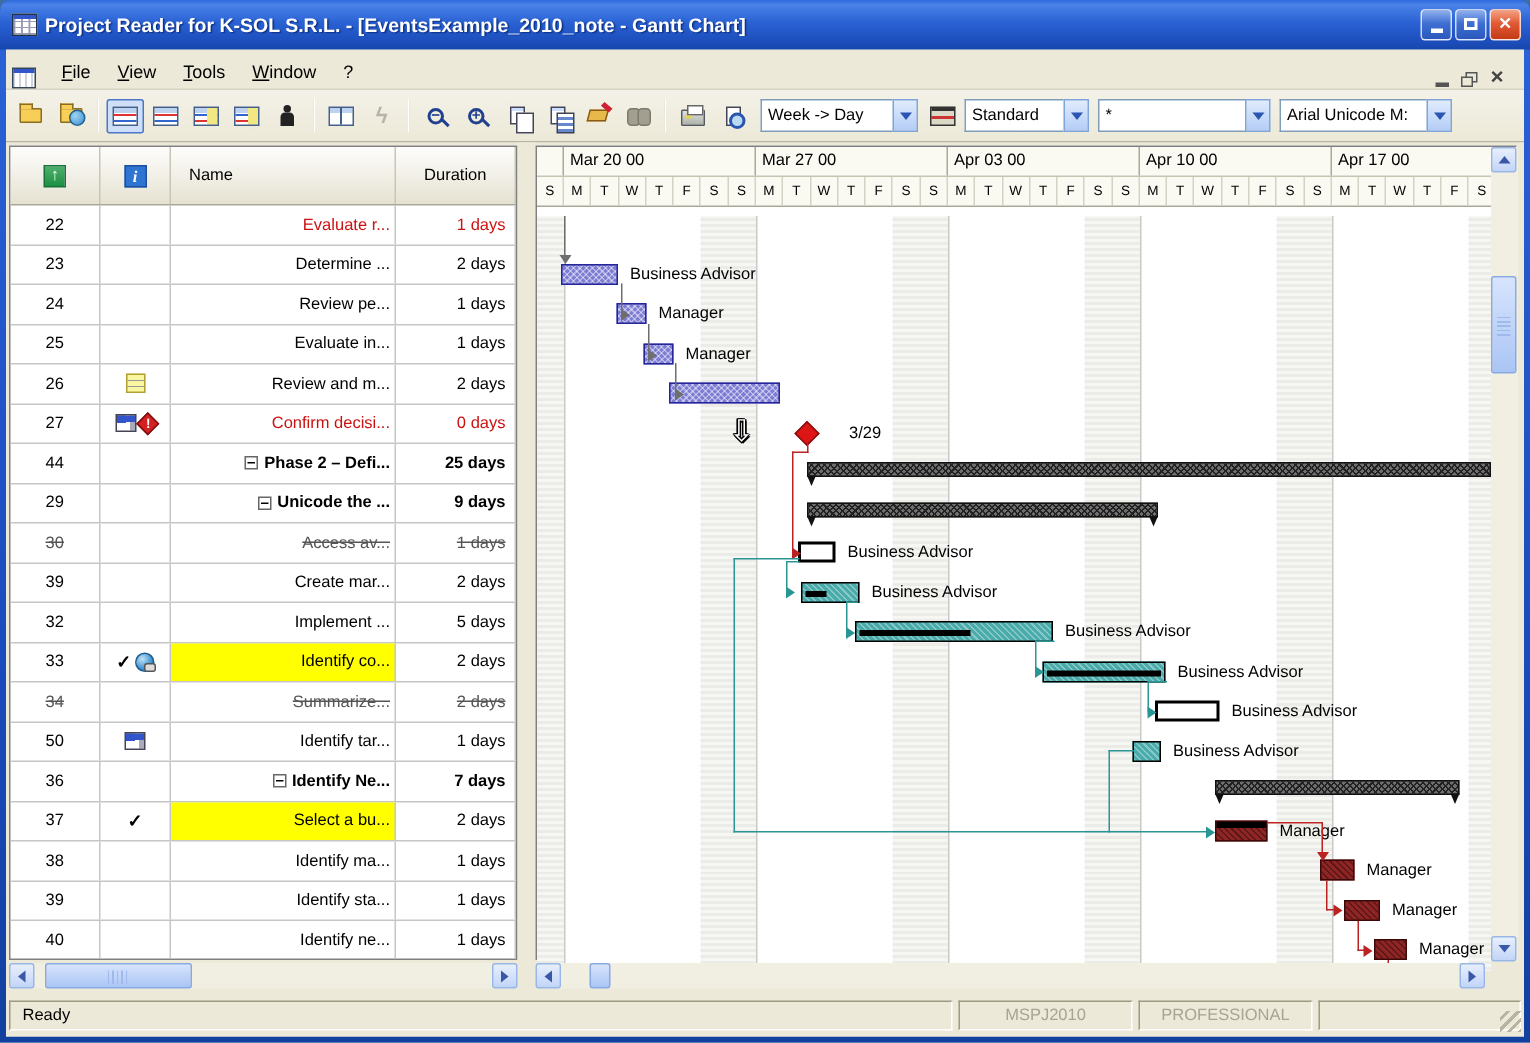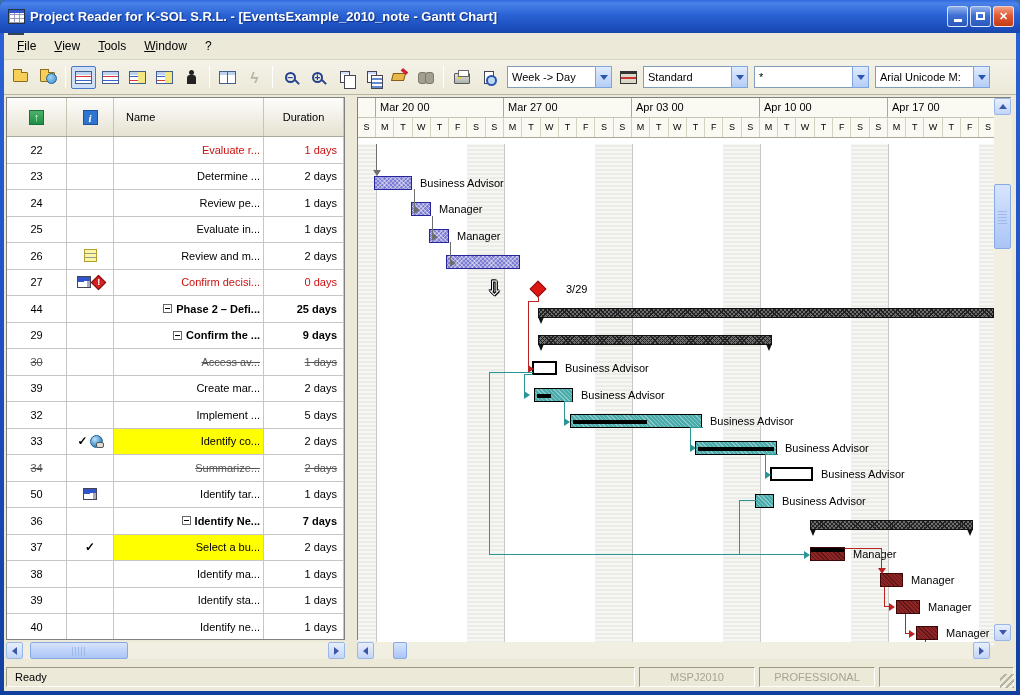--- a/index.html
+++ b/index.html
@@ -15,21 +15,21 @@
     background-size:100% 100%,5px 5px,4px 4px;}
   .title-text{color:#fff;font-weight:bold;font-size:13px;text-shadow:1px 1px 1px #0b2d7e;flex:1;white-space:nowrap;overflow:hidden;}
   .tb-btns{display:flex;gap:2px;}
   .wbtn{width:21px;height:21px;border-radius:3px;border:1px solid rgba(255,255,255,.75);
     background:linear-gradient(180deg,#8fb0ee,#3f6fd2 45%,#2a58bd);color:#fff;font-size:11px;line-height:19px;text-align:center;font-weight:bold;}
   .wbtn.close{background:linear-gradient(180deg,#f3a183,#e25a35 45%,#c33a17);}
   .wbtn .mini{display:block;width:8px;height:3px;background:#fff;margin:12px auto 0;}
   .wbtn .maxi{display:block;width:9px;height:8px;border:2px solid #fff;margin:5px auto 0;}
   
   .inner{position:absolute;left:4px;top:33px;width:1012px;height:658px;background:#ece9d8;}
-  .menubar{position:absolute;left:0;top:0;width:1012px;height:27px;display:flex;align-items:flex-start;border-bottom:1px solid #d8d4c4;padding:0 4px;flex-direction:column;}
+  .menubar{position:absolute;left:0;top:0;width:1012px;height:27px;display:flex;align-items:flex-end;border-bottom:1px solid #d8d4c4;padding:0 4px;}
   .mdi-icon{width:16px;height:14px;background:#fff;border:1px solid #345;margin-right:8px;
     background-image:linear-gradient(#35c 3px,transparent 3px),linear-gradient(90deg,#9ab 1px,transparent 1px);background-size:100% 100%,4px 4px;}
   .menu-item{padding:4px 9px;font-size:12px;color:#000;}
   .menu-item u{text-decoration:underline;}
   .mdi-ctrls{margin-left:auto;display:flex;gap:8px;align-items:center;padding-right:6px;}
   .mdi-b{width:16px;height:14px;position:relative;color:#444;}
   .mdi-min{border-bottom:3px solid #555;width:9px;height:9px;margin-top:2px;}
   .mdi-rest{width:8px;height:7px;border:1px solid #555;position:relative;margin-top:4px;box-shadow:3px -3px 0 -1px #ece9d8,3px -3px 0 0 #555;}
   .mdi-close{font-size:15px;line-height:14px;font-weight:bold;text-align:center;}
   
@@ -242,21 +242,21 @@
           <span class="i-preview"></span>
         </span>
       <span class="combo">
         <span class="field" style="width:88px;">Week -&gt; Day</span>
         <span class="cbtn">
             <span class="car"></span>
           </span>
       </span>
       <span class="i-filter"></span>
       <span class="combo">
-        <span class="field" style="width:88px;">Standard</span>
+        <span class="field" style="width:66px;">Standard</span>
         <span class="cbtn">
             <span class="car"></span>
           </span>
       </span>
       <span class="combo">
         <span class="field" style="width:98px;">*</span>
         <span class="cbtn">
             <span class="car"></span>
           </span>
       </span>
@@ -341,21 +341,21 @@
                 <span class="collapse"></span>
                 <span>Phase 2 – Defi...</span>
               </span>
               <span class="c dur b">25 days</span>
             </div>
             <div class="trow">
               <span class="c num">29</span>
               <span class="c ico"></span>
               <span class="c name b">
                 <span class="collapse"></span>
-                <span>Confirm the ...</span>
+                <span>Unicode the ...</span>
               </span>
               <span class="c dur b">9 days</span>
             </div>
             <div class="trow strike">
               <span class="c num">30</span>
               <span class="c ico"></span>
               <span class="c name">
                 <span>Access av...</span>
               </span>
               <span class="c dur">1 days</span>

